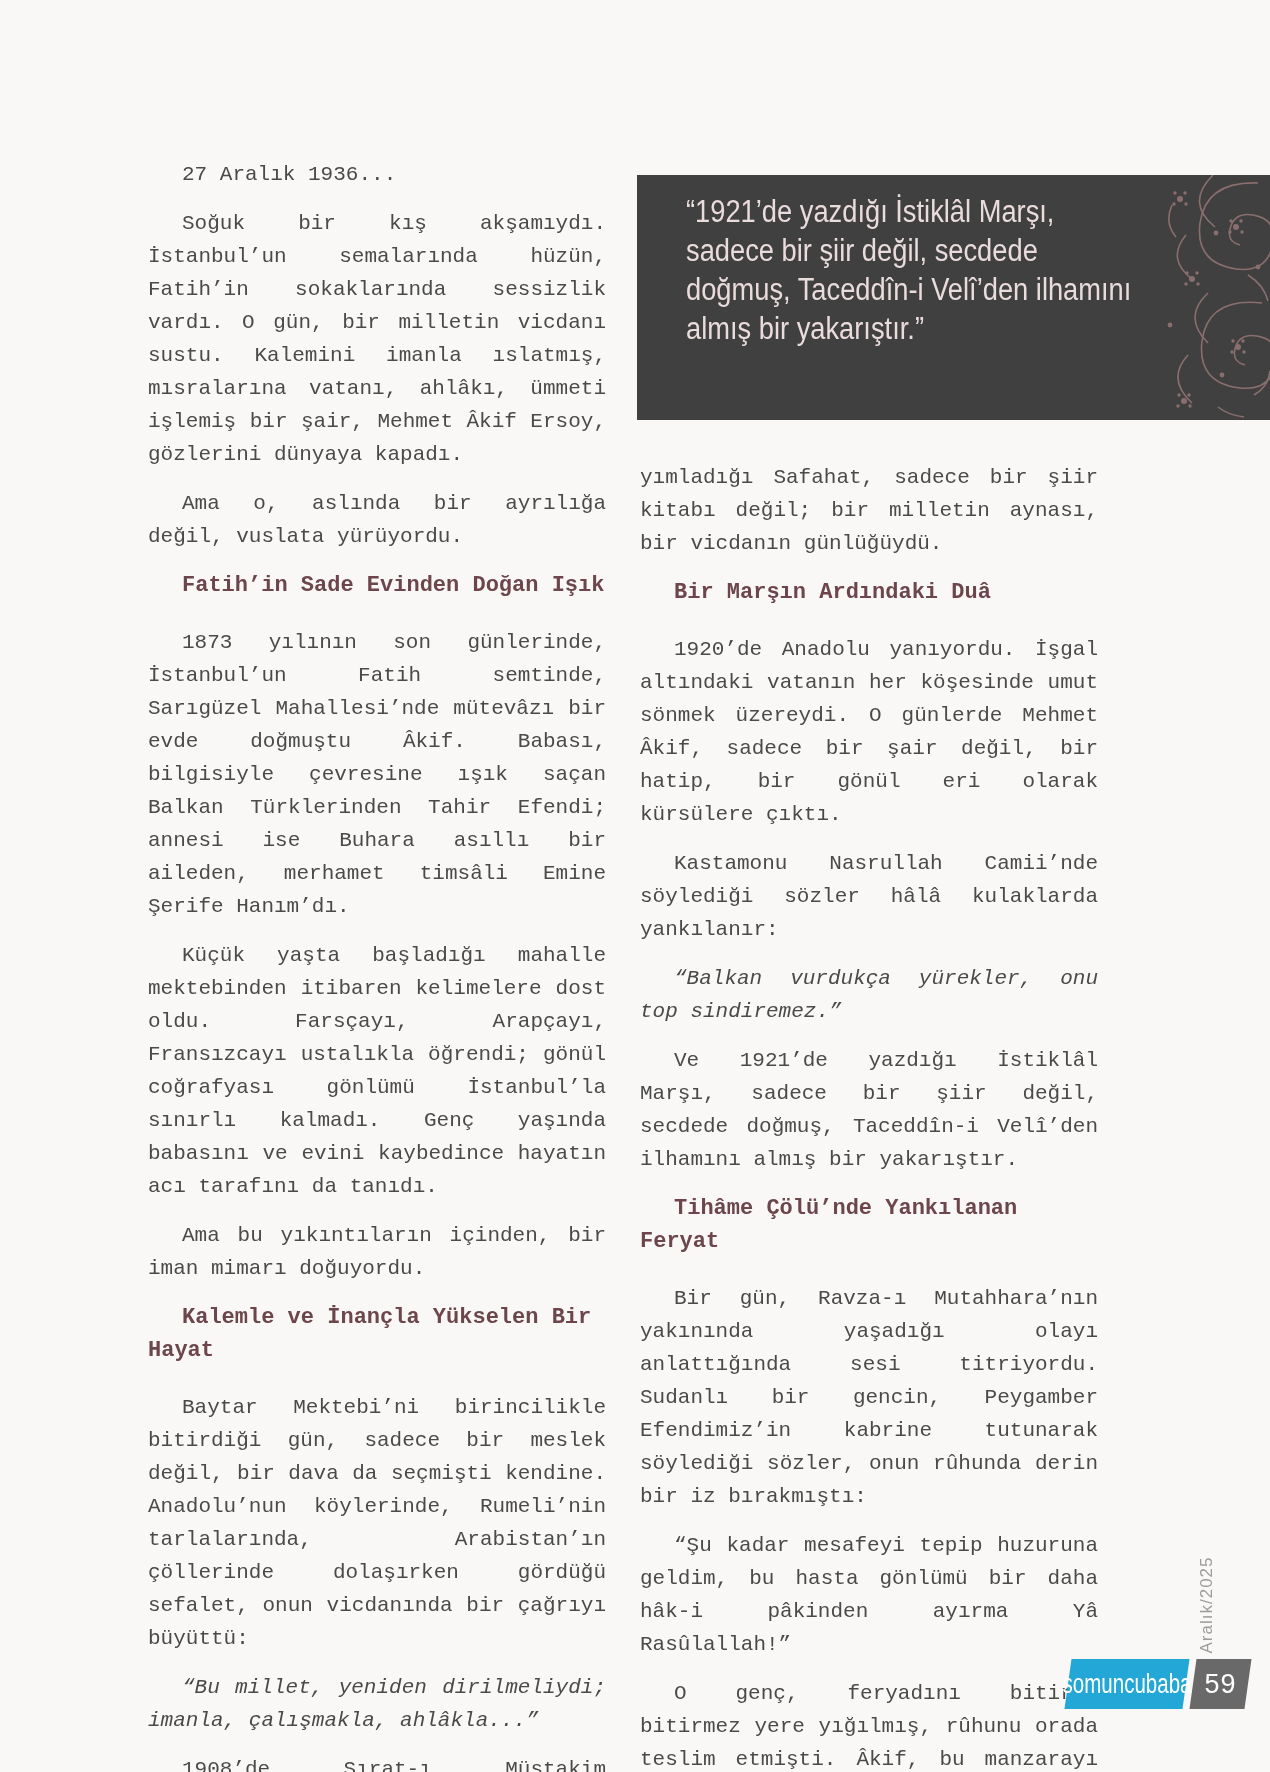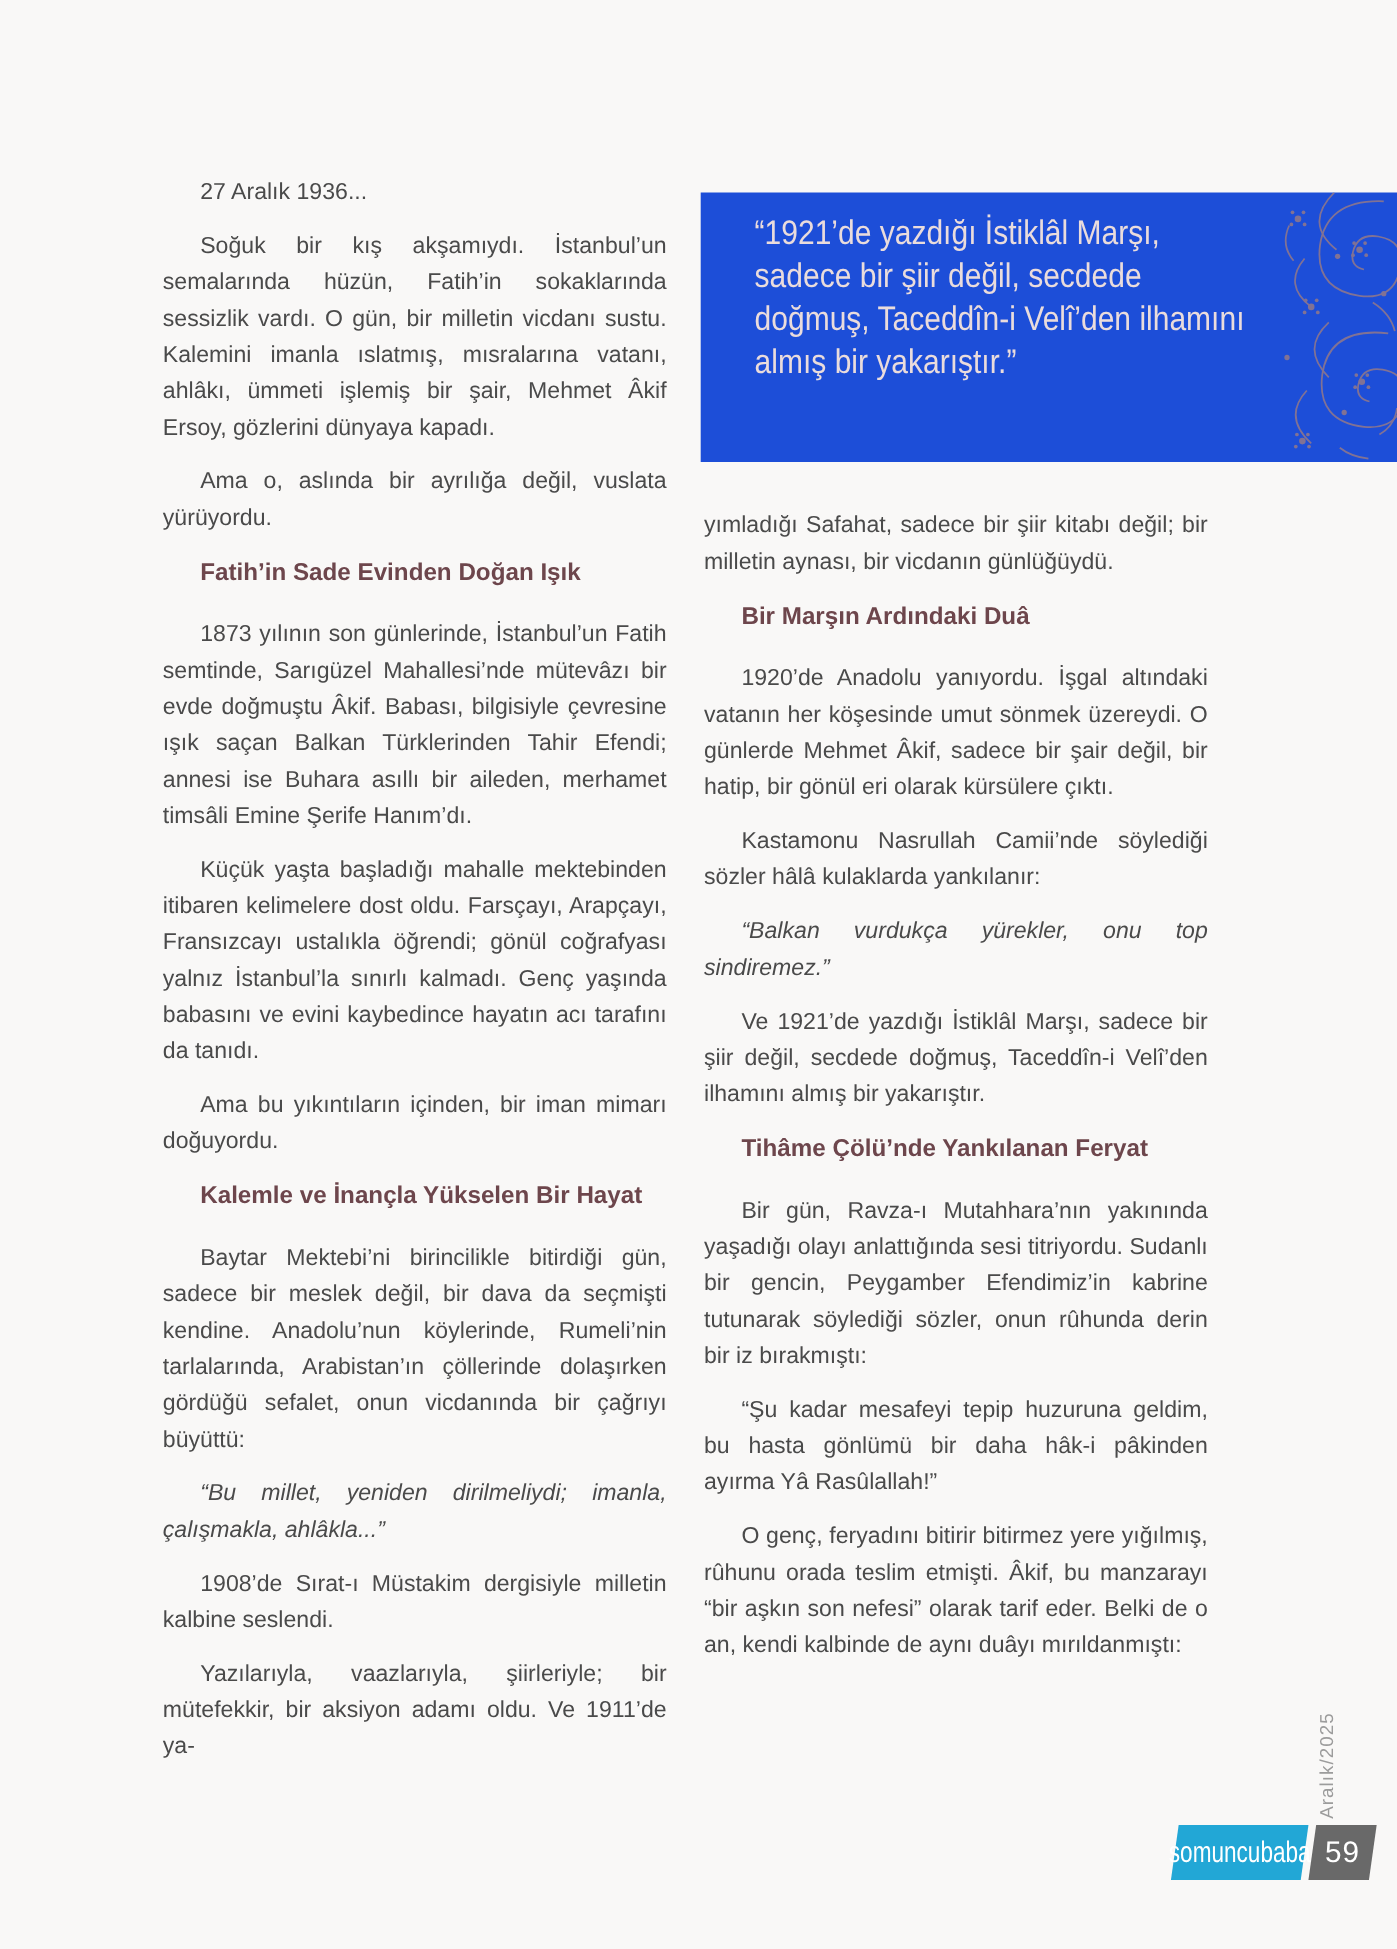--- a/index.html
+++ b/index.html
@@ -16,38 +16,38 @@
   .column{
     position:absolute;
     width:458px;
     color:#4a4a4a;
     font-size:21px;
     line-height:33px;
     text-align:justify;
   }
   .col-left{left:148px;top:158px;}
   .col-right{left:640px;top:440px;margin-top:21px;}
-  .column p{margin:0 0 16px 0;}
+  .column p{margin:0 0 16px 0;font-family:Liberation Mono, monospace;}
   .column p.paragraph{text-indent:34px;}
   .column p.paragraph_noindent{text-indent:0;}
   .column p.quote_italic{font-style:italic;text-indent:34px;}
   .column p.heading{
     color:#6d464c;
     font-weight:bold;
     font-size:22px;
     text-indent:34px;
     margin:14px 0 24px 0;
     text-align:left;
   }
   
   .pull-quote-box{
     position:absolute;
     left:637px;top:175px;
     width:633px;height:245px;
-    background:#1d4ed8;
+    background:#404040;
   }
   .pull-quote-text{
     position:absolute;
     left:49px;top:17px;
     width:512px;
     transform:scaleX(0.88);
     transform-origin:0 0;
     color:#eadcdc;
     font-size:31px;
     line-height:39px;
@@ -145,21 +145,21 @@
     </svg>
     <div class="pull-quote-text">“1921’de yazdığı İstiklâl Marşı, sadece bir şiir değil, secdede doğmuş, Taceddîn-i Velî’den ilhamını almış bir yakarıştır.”</div>
   </div>
 
   <div class="column col-left">
       <p class="paragraph">27 Aralık 1936...</p>
       <p class="paragraph">Soğuk bir kış akşamıydı. İstanbul’un semalarında hüzün, Fatih’in sokaklarında sessizlik vardı. O gün, bir milletin vicdanı sustu. Kalemini imanla ıslatmış, mısralarına vatanı, ahlâkı, ümmeti işlemiş bir şair, Mehmet Âkif Ersoy, gözlerini dünyaya kapadı.</p>
       <p class="paragraph">Ama o, aslında bir ayrılığa değil, vuslata yürüyordu.</p>
       <p class="heading">Fatih’in Sade Evinden Doğan Işık</p>
       <p class="paragraph">1873 yılının son günlerinde, İstanbul’un Fatih semtinde, Sarıgüzel Mahallesi’nde mütevâzı bir evde doğmuştu Âkif. Babası, bilgisiyle çevresine ışık saçan Balkan Türklerinden Tahir Efendi; annesi ise Buhara asıllı bir aileden, merhamet timsâli Emine Şerife Hanım’dı.</p>
-      <p class="paragraph">Küçük yaşta başladığı mahalle mektebinden itibaren kelimelere dost oldu. Farsçayı, Arapçayı, Fransızcayı ustalıkla öğrendi; gönül coğrafyası yalnız İstanbul’la sınırlı kalmadı. Genç yaşında babasını ve evini kaybedince hayatın acı tarafını da tanıdı.</p>
+      <p class="paragraph">Küçük yaşta başladığı mahalle mektebinden itibaren kelimelere dost oldu. Farsçayı, Arapçayı, Fransızcayı ustalıkla öğrendi; gönül coğrafyası gönlümü İstanbul’la sınırlı kalmadı. Genç yaşında babasını ve evini kaybedince hayatın acı tarafını da tanıdı.</p>
       <p class="paragraph">Ama bu yıkıntıların içinden, bir iman mimarı doğuyordu.</p>
       <p class="heading">Kalemle ve İnançla Yükselen Bir Hayat</p>
       <p class="paragraph">Baytar Mektebi’ni birincilikle bitirdiği gün, sadece bir meslek değil, bir dava da seçmişti kendine. Anadolu’nun köylerinde, Rumeli’nin tarlalarında, Arabistan’ın çöllerinde dolaşırken gördüğü sefalet, onun vicdanında bir çağrıyı büyüttü:</p>
       <p class="quote_italic">“Bu millet, yeniden dirilmeliydi; imanla, çalışmakla, ahlâkla...”</p>
       <p class="paragraph">1908’de Sırat-ı Müstakim dergisiyle milletin kalbine seslendi.</p>
       <p class="paragraph">Yazılarıyla, vaazlarıyla, şiirleriyle; bir mütefekkir, bir aksiyon adamı oldu. Ve 1911’de ya-</p>
     </div>
   <div class="column col-right">
       <p class="paragraph_noindent">yımladığı Safahat, sadece bir şiir kitabı değil; bir milletin aynası, bir vicdanın günlüğüydü.</p>
       <p class="heading">Bir Marşın Ardındaki Duâ</p>

